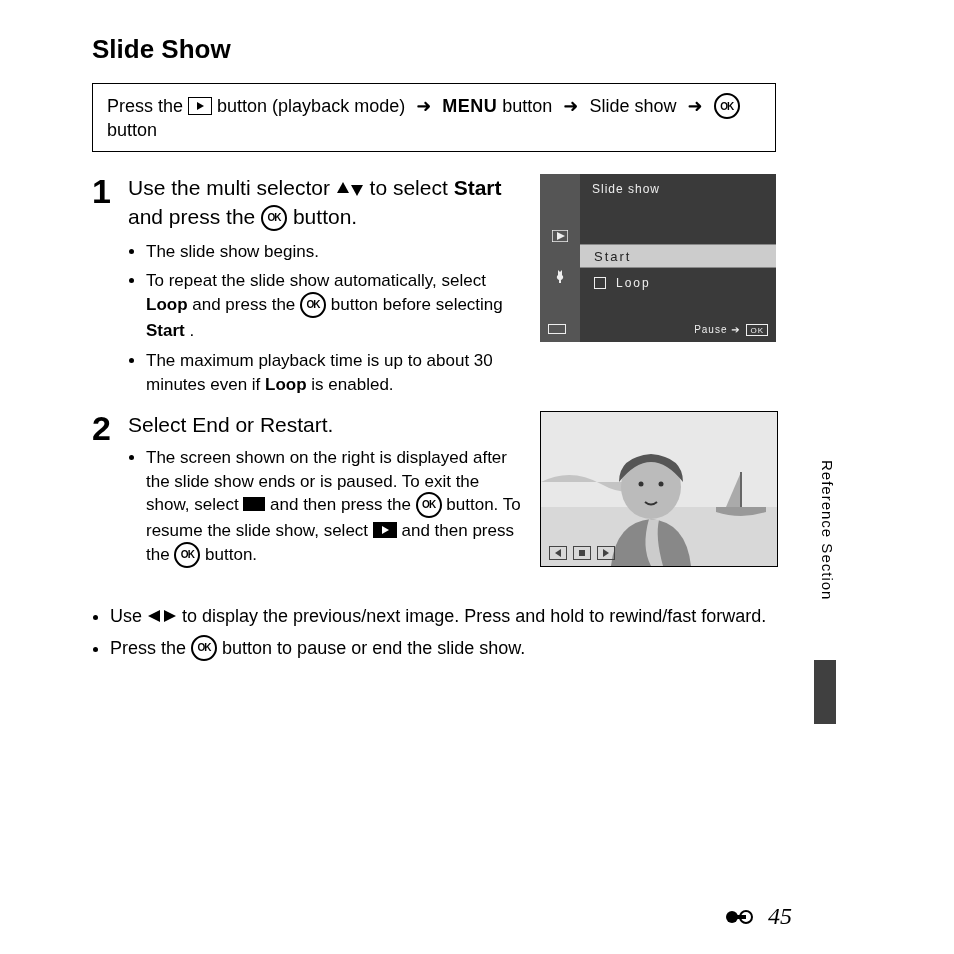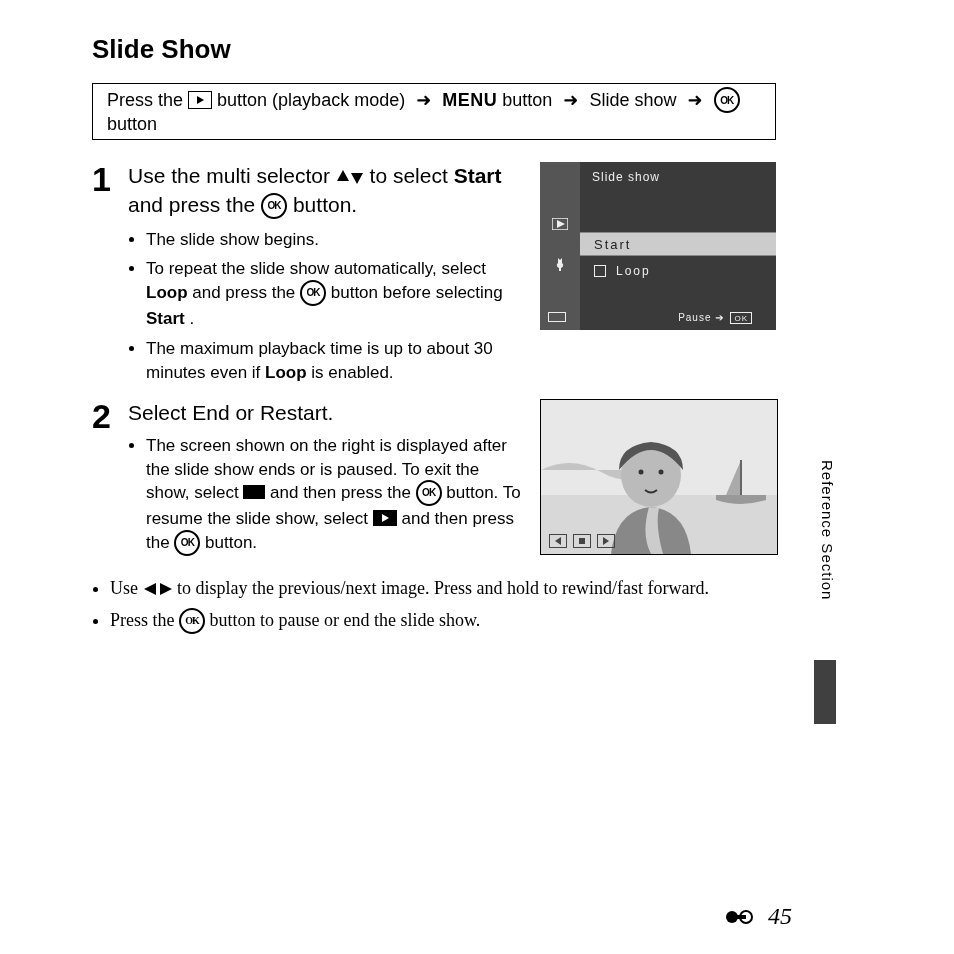--- a/index.html
+++ b/index.html
@@ -1,52 +1,52 @@
 <!DOCTYPE html>
 <html><head>
 <meta charset="utf-8">
 <style>
   html,body{margin:0;padding:0;background:#fff;font-family:"Helvetica Neue",Arial,sans-serif;color:#000;}
   .page{width:836px;height:954px;position:relative;box-sizing:border-box;padding:34px 60px 0 92px;}
   .title{font-size:26px;font-weight:bold;margin-bottom:18px;font-family:"Segoe UI","Helvetica Neue",Arial,sans-serif;}
-  .nav-box{border:1px solid #000;padding:4px 14px;font-size:18px;margin-bottom:22px;}
+  .nav-box{border:1px solid #000;padding:10px 14px;font-size:18px;margin-bottom:22px;}
   .intro{font-size:18px;line-height:1.45;margin-bottom:20px;}
   .step{display:flex;}
   .step-num{font-size:34px;font-weight:bold;width:36px;flex:none;line-height:1;font-family:"Segoe UI","Helvetica Neue",Arial,sans-serif;}
   .step-body{flex:1;}
   .step-title{font-size:21px;line-height:1.3;font-family:"Segoe UI","Helvetica Neue",Arial,sans-serif;}
   .step-title b{font-weight:bold;}
   .step-list{margin:8px 0 14px 18px;padding:0;font-size:17px;line-height:1.4;}
   .step-list li{margin-bottom:6px;}
   .row{display:flex;gap:18px;align-items:flex-start;}
   .row .txt{flex:1;}
   .shot{flex:none;width:236px;}
   .ops-title{font-weight:bold;font-size:18px;margin-top:28px;}
-  .ops-list{margin:4px 0 0 18px;padding:0;font-size:18px;line-height:1.45;font-family:Liberation Serif, serif;}
+  .ops-list{margin:20px 0 0 18px;padding:0;font-size:18px;line-height:1.45;}
   .ops-list li{margin-bottom:4px;}
   .side-tab{position:absolute;right:0;top:460px;writing-mode:vertical-rl;font-size:15px;letter-spacing:1px;font-family:"Segoe UI","Helvetica Neue",Arial,sans-serif;}
   .side-block{position:absolute;right:0;top:660px;width:22px;height:64px;background:#404040;}
   .page-num{position:absolute;right:44px;bottom:24px;font-size:24px;font-style:italic;font-family:Georgia,serif;display:flex;align-items:center;gap:15px;}
   .ok-btn{display:inline-flex;align-items:center;justify-content:center;width:22px;height:22px;border:2px solid #000;border-radius:50%;font-size:10px;font-weight:bold;vertical-align:middle;letter-spacing:-1px;position:relative;top:-1px;}
   .play-box{display:inline-flex;align-items:center;justify-content:center;width:22px;height:16px;border:1.5px solid #000;vertical-align:middle;position:relative;top:-1px;}
   .play-box svg{width:10px;height:10px;}
   .arrow{margin:0 6px;font-size:18px;}
   .menu-lbl{font-weight:bold;letter-spacing:0.5px;}
   .tri{display:inline-block;vertical-align:middle;}
   .stop-box{display:inline-flex;width:22px;height:14px;background:#000;vertical-align:middle;position:relative;top:-2px;}
   .play-solid-box{display:inline-flex;align-items:center;justify-content:center;width:24px;height:16px;background:#000;vertical-align:middle;position:relative;top:-2px;}
   
   .lcd{width:236px;height:168px;background:#3a3a3a;position:relative;font-family:Arial,sans-serif;}
   .lcd-side{position:absolute;left:0;top:0;width:40px;height:100%;background:#555;display:flex;flex-direction:column;align-items:center;justify-content:center;gap:22px;}
   .lcd-side .ic{color:#eee;font-size:16px;}
   .lcd-head{position:absolute;left:52px;top:8px;color:#eee;font-size:12px;letter-spacing:1px;}
   .lcd-start{position:absolute;left:40px;right:0;top:70px;height:24px;background:#ccc;border-top:1px solid #888;border-bottom:1px solid #888;color:#222;font-size:13px;letter-spacing:2px;padding:4px 14px;box-sizing:border-box;}
   .lcd-loop{position:absolute;left:54px;top:102px;color:#eee;font-size:12px;letter-spacing:2px;display:flex;align-items:center;gap:10px;}
   .lcd-loop .sq{width:10px;height:10px;border:1px solid #eee;}
-  .lcd-foot{position:absolute;right:24px;bottom:6px;color:#eee;font-size:10px;letter-spacing:1px;}
+  .lcd-foot{position:absolute;right:8px;bottom:6px;color:#eee;font-size:10px;letter-spacing:1px;}
   .lcd-foot .okf{display:inline-flex;border:1px solid #eee;height:10px;padding:0 3px;font-size:8px;align-items:center;margin-left:2px;}
   .lcd-batt{position:absolute;left:8px;bottom:8px;width:16px;height:8px;border:1px solid #eee;}
   
   .lcd2{width:236px;height:154px;border:1px solid #000;position:relative;overflow:hidden;background:#f8f8f8;}
   .lcd2 svg.scene{width:100%;height:100%;}
   .lcd2-controls{position:absolute;left:8px;bottom:6px;display:flex;gap:6px;}
   .lcd2-controls .b{width:16px;height:12px;border:1px solid #444;display:flex;align-items:center;justify-content:center;}
 </style>
 </head>
 <body>

